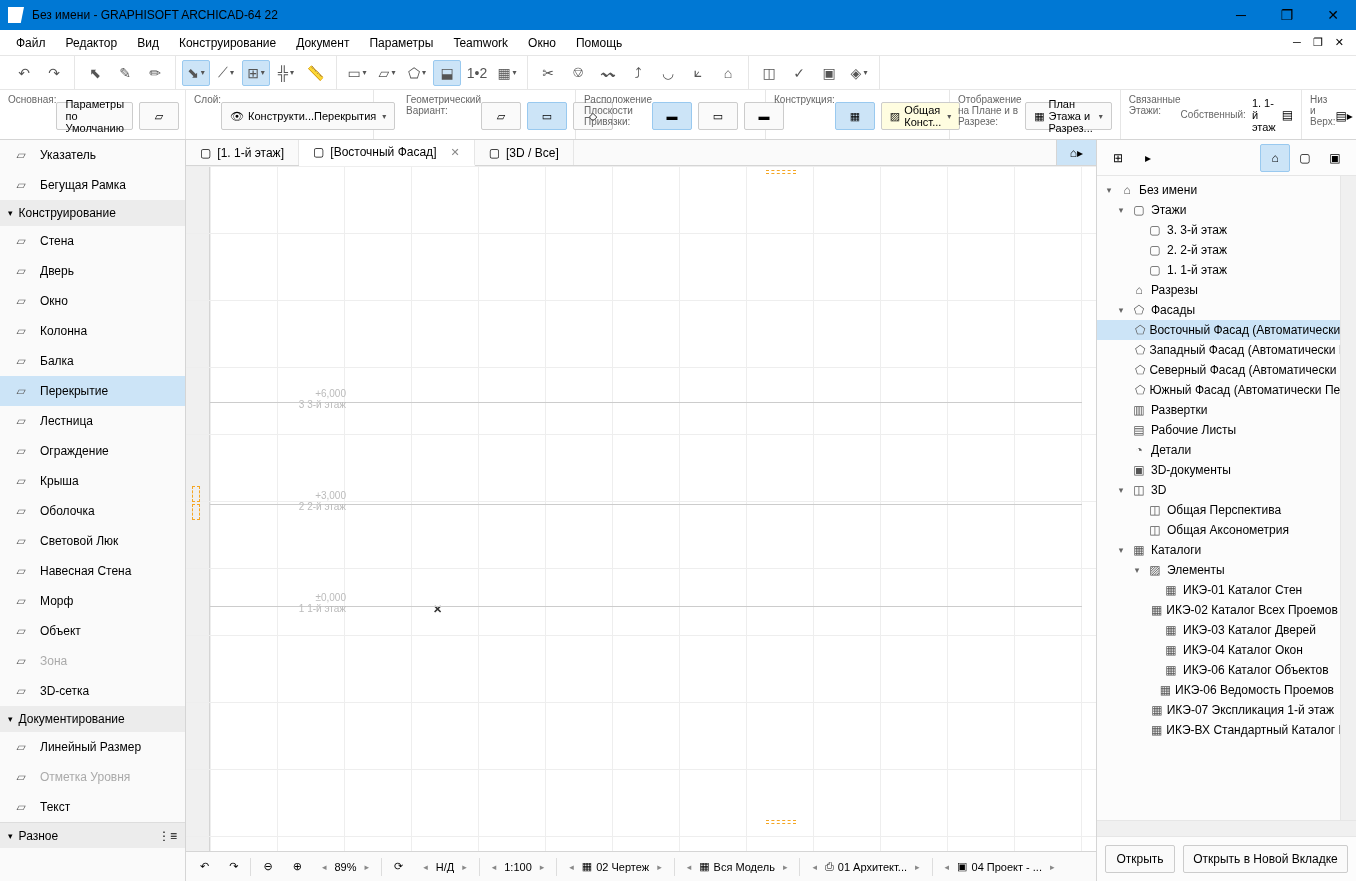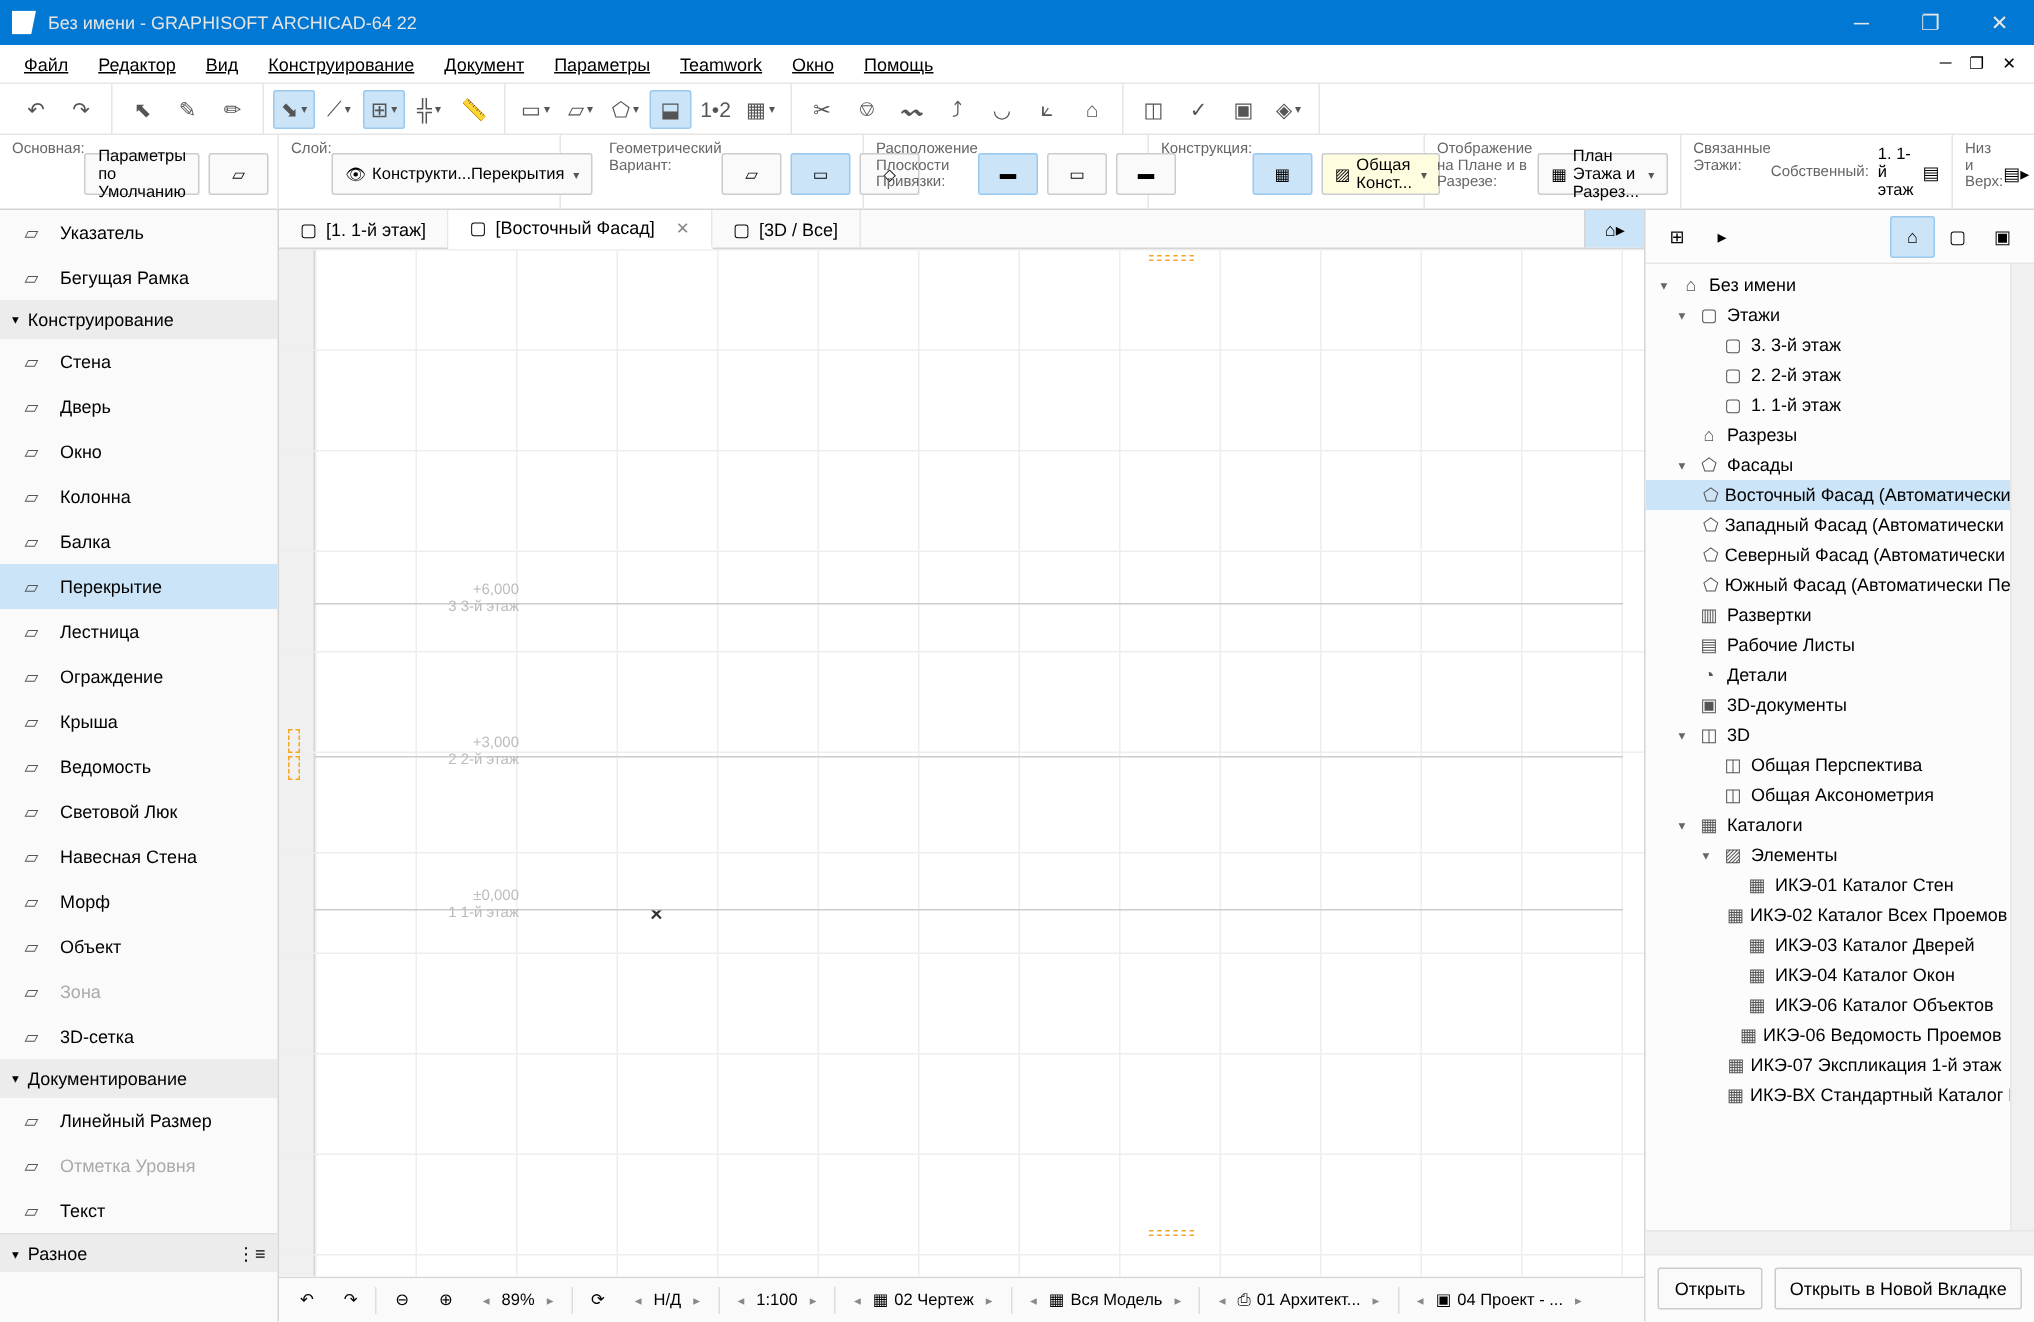--- a/index.html
+++ b/index.html
@@ -1,26 +1,26 @@
 <!DOCTYPE html>
 <html><head>
   <meta charset="utf-8">
   <style>
     * { margin: 0; padding: 0; box-sizing: border-box; font-family: "Segoe UI", Tahoma, sans-serif; }
     body { width: 1356px; height: 881px; background: #fff; overflow: hidden; font-size: 12px; }
 
     
-    .title-bar { height: 30px; background: #0078d4; color: #e5e5e5; display: flex; align-items: center; padding-left: 8px; }
+    .title-bar { height: 30px; background: #0078d4; color: #000000; display: flex; align-items: center; padding-left: 8px; }
     .title-bar .app-icon { width: 16px; height: 16px; background: #fff; margin-right: 8px; clip-path: polygon(0 0, 100% 0, 80% 100%, 0 100%); }
     .title-bar .title { flex: 1; font-size: 12px; }
     .title-bar .win-btn { width: 46px; height: 30px; display: flex; align-items: center; justify-content: center; font-size: 14px; }
 
     
     .menu-bar { height: 26px; background: #fff; border-bottom: 1px solid #e6e6e6; display: flex; align-items: center; padding: 0 6px; }
-    .menu-item { padding: 4px 10px; font-size: 12px; cursor: default; text-decoration: underline; }
+    .menu-item { padding: 4px 10px; font-size: 12px; cursor: default; }
     .menu-right { margin-left: auto; display: flex; }
     .menu-right .sys-btn { padding: 2px 6px; font-size: 11px; }
 
     
     .toolbar-row { height: 34px; background: #fff; border-bottom: 1px solid #e6e6e6; display: flex; align-items: center; padding: 0 4px; }
     .toolbar-group { display: flex; align-items: center; border-right: 1px solid #e6e6e6; padding: 0 6px; gap: 2px; height: 100%; }
     .tool-btn { width: 28px; height: 26px; display: flex; align-items: center; justify-content: center; border: 1px solid transparent; border-radius: 2px; font-size: 14px; color: #555;}
     .tool-btn.active { background: #cce4f7; border-color: #99c9ef; }
     .dropdown-arrow::after { content: "▾"; font-size: 8px; margin-left: 2px; color: #555; }
 
@@ -359,21 +359,21 @@
         <div class="tbx-item">
           <span class="tbx-icon ico">▱</span>
           <span>Ограждение</span>
         </div>
         <div class="tbx-item">
           <span class="tbx-icon ico">▱</span>
           <span>Крыша</span>
         </div>
         <div class="tbx-item">
           <span class="tbx-icon ico">▱</span>
-          <span>Ведомость</span>
+          <span>Оболочка</span>
         </div>
         <div class="tbx-item">
           <span class="tbx-icon ico">▱</span>
           <span>Световой Люк</span>
         </div>
         <div class="tbx-item">
           <span class="tbx-icon ico">▱</span>
           <span>Навесная Стена</span>
         </div>
         <div class="tbx-item">

